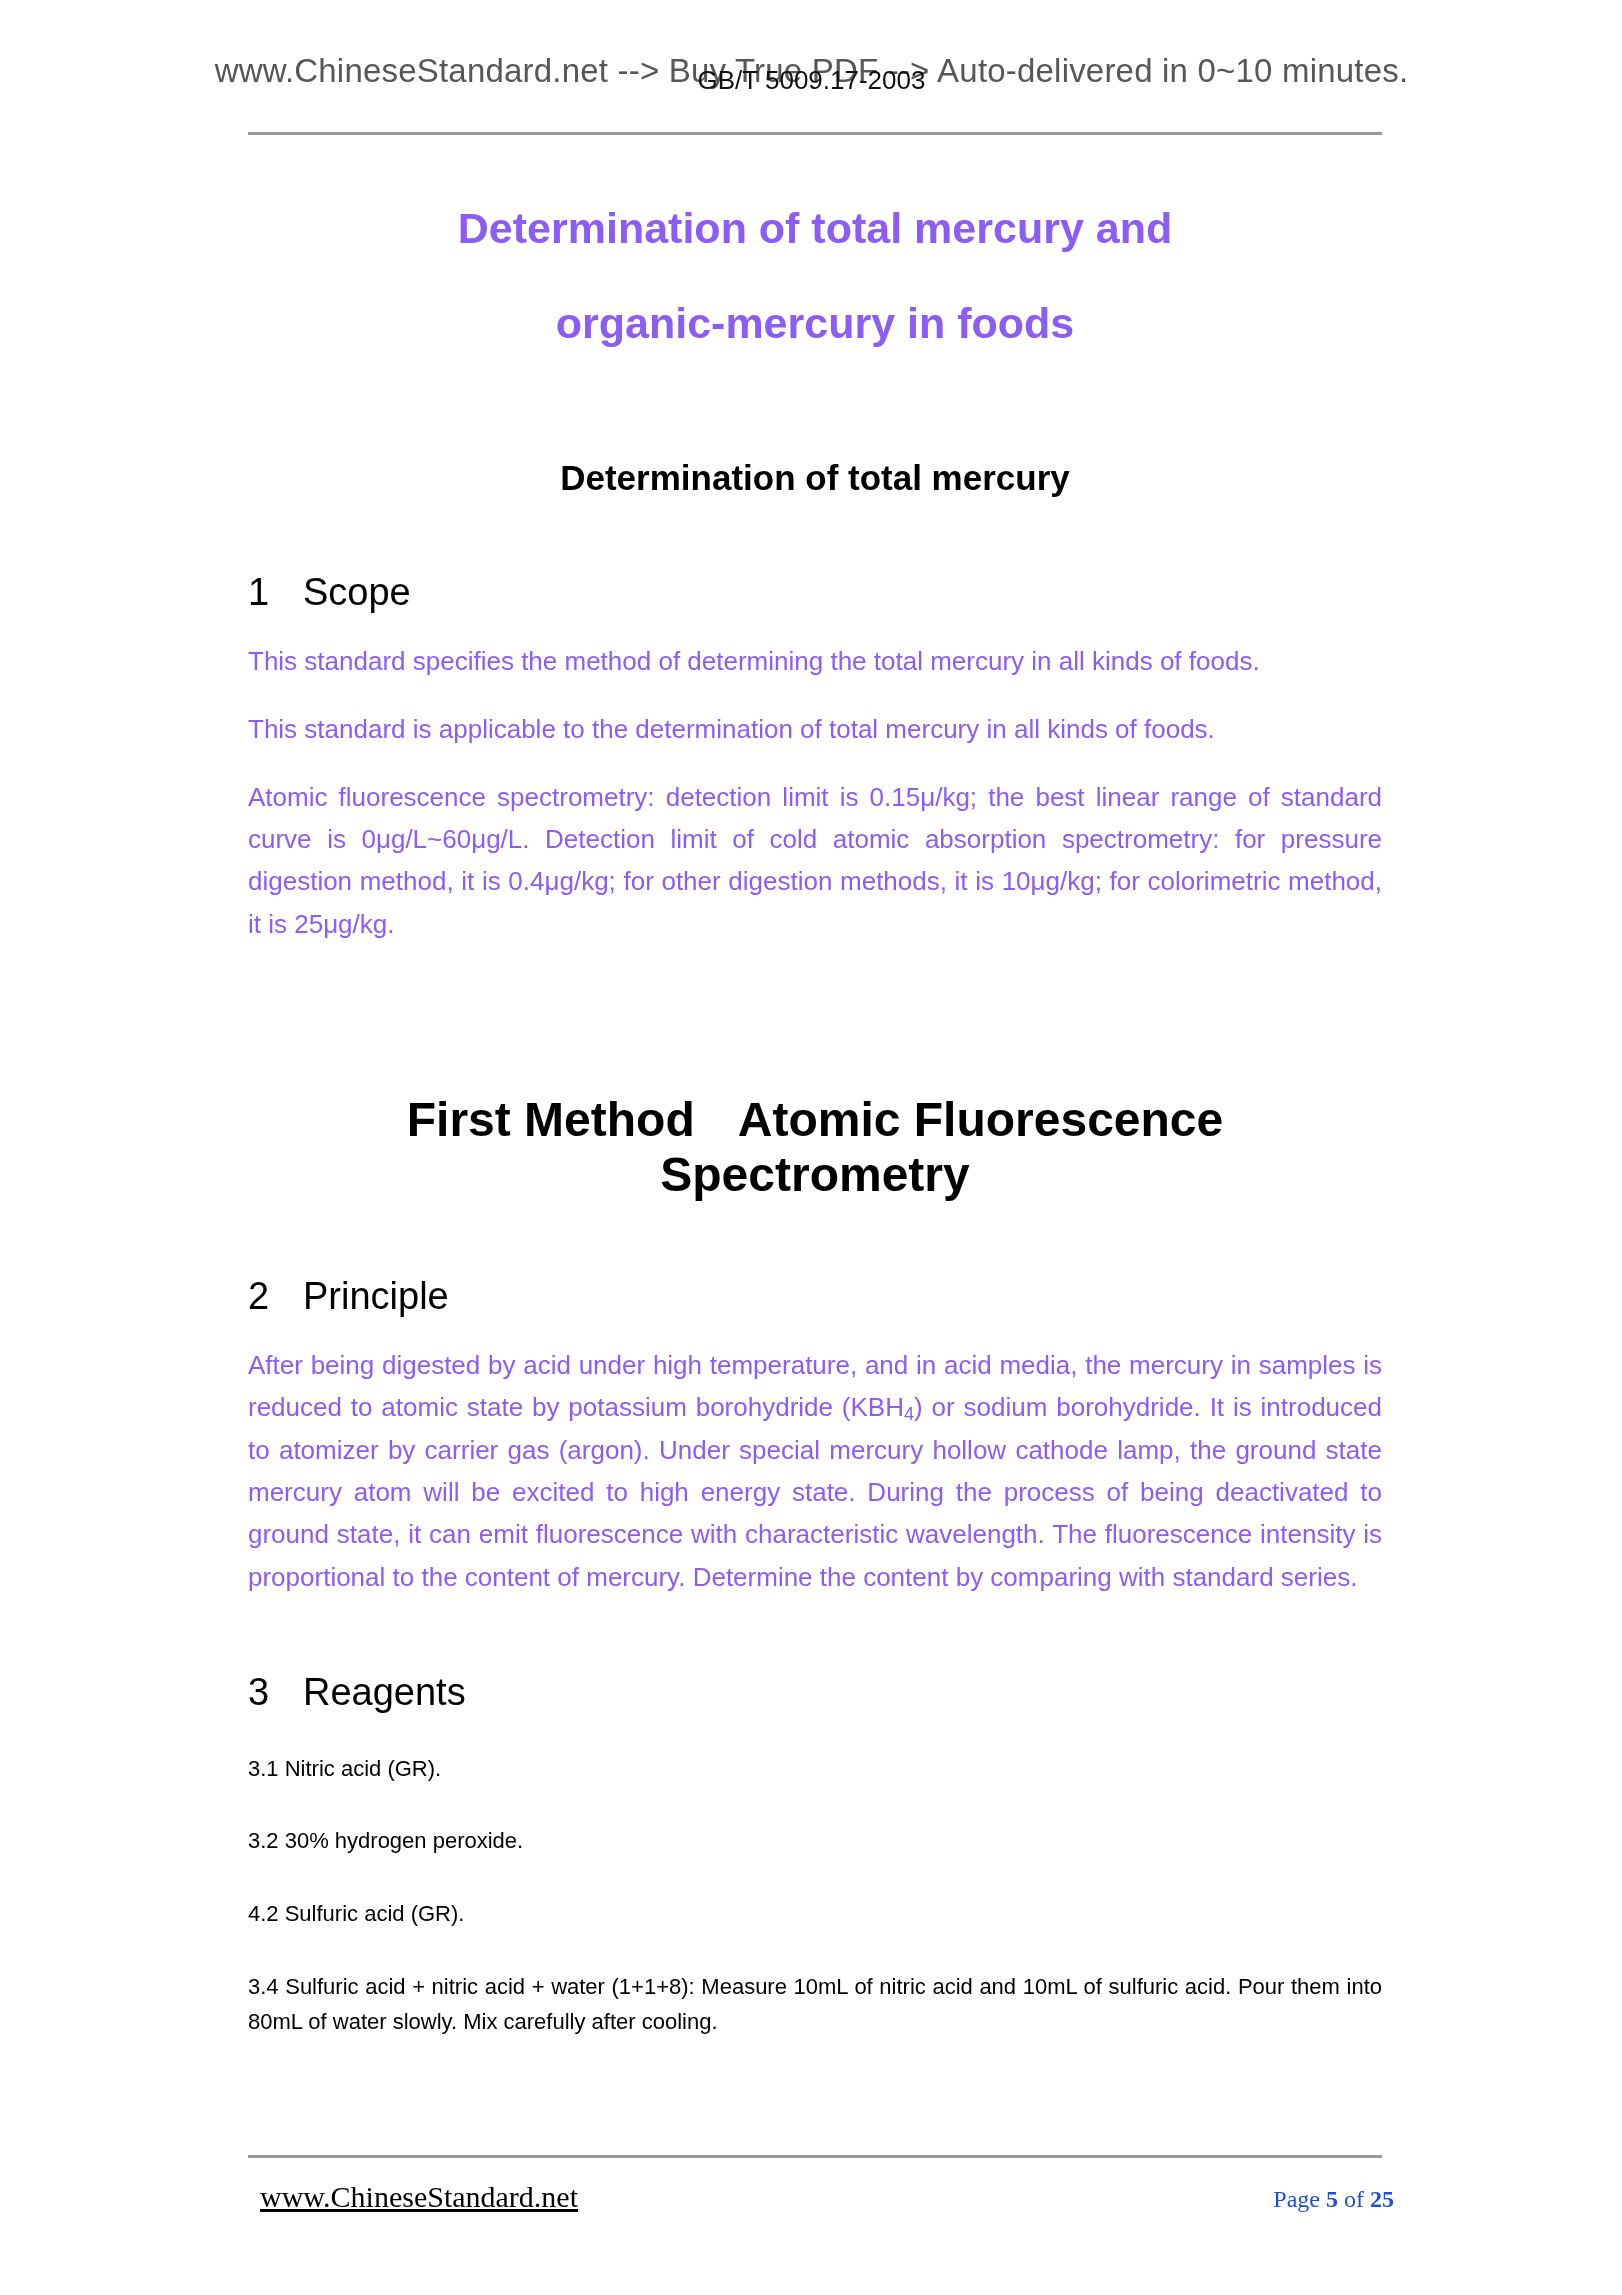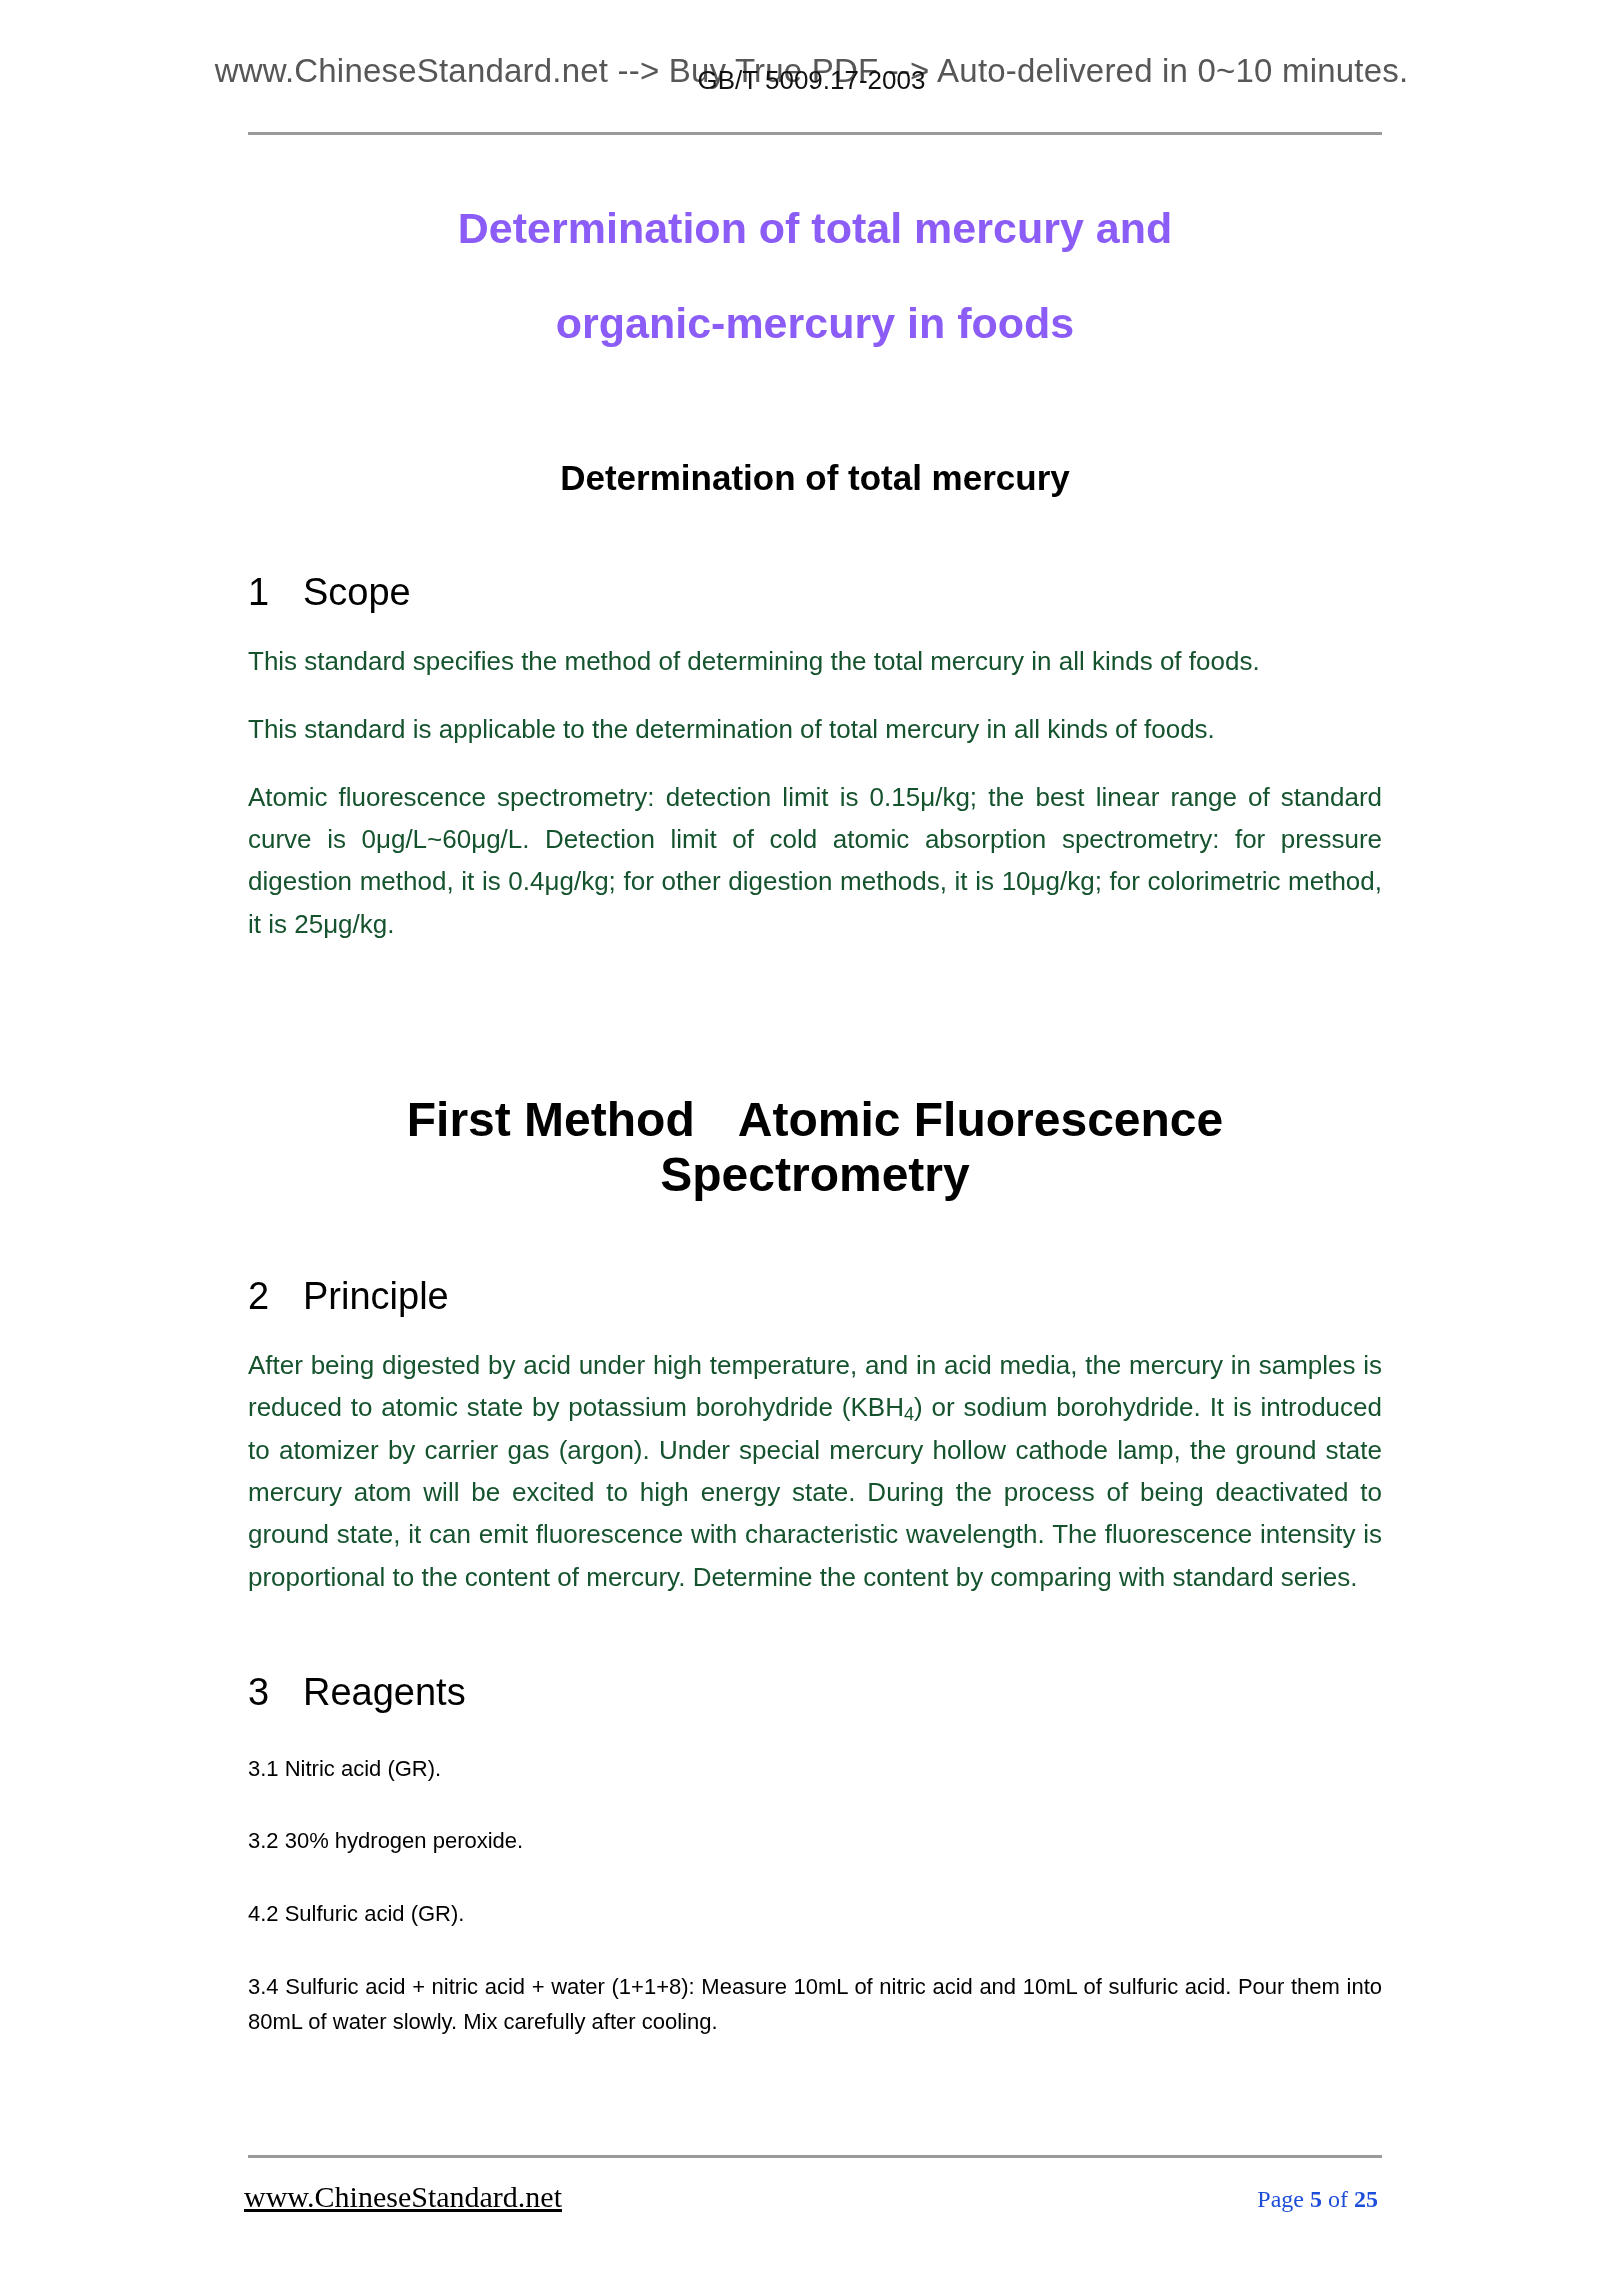--- a/index.html
+++ b/index.html
@@ -91,21 +91,21 @@
     margin-top: 73px;
   }
   .section-heading .num {
     display: inline-block;
     min-width: 55px;
   }
 
   .para {
     font-size: 26px;
     line-height: 1.62;
-    color: #14532d;
+    color: #8b5cf6;
     text-align: justify;
     text-justify: inter-word;
   }
   .para.block {
     text-align: justify;
   }
   .para.single {
     text-align: left;
   }
 
@@ -138,21 +138,21 @@
   .footer-rule {
     position: absolute;
     left: 248px;
     top: 2155px;
     width: 1134px;
     height: 2.5px;
     background: #9a9a9a;
   }
   .footer {
     position: absolute;
-    left: 244px;
+    left: 260px;
     top: 2180px;
     width: 1134px;
     display: flex;
     align-items: baseline;
     justify-content: space-between;
     font-family: "Liberation Serif", serif;
   }
   .footer-link {
     font-size: 30px;
     color: #000;

